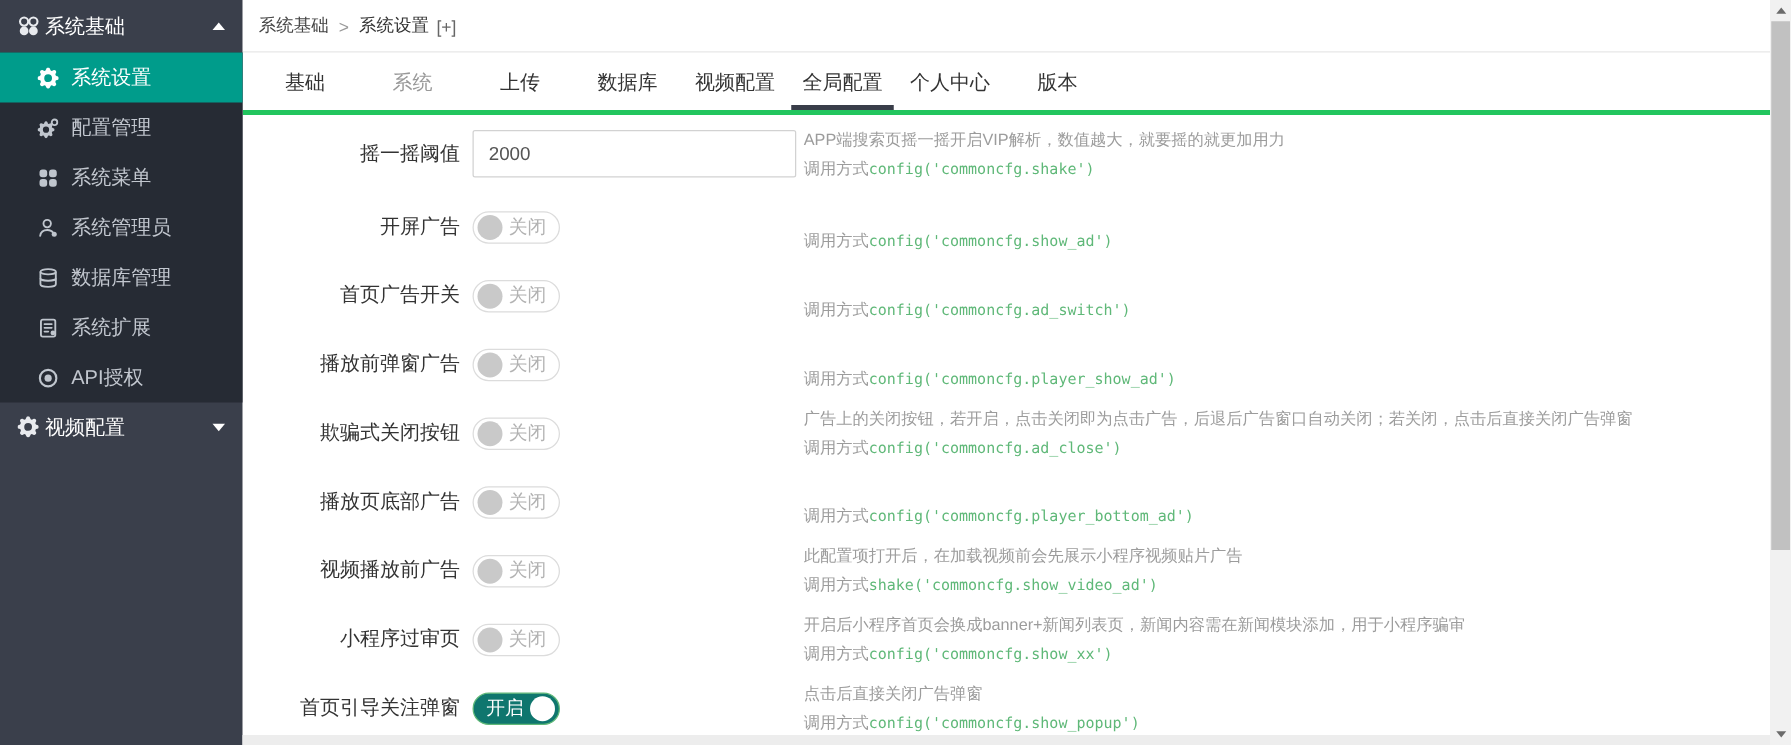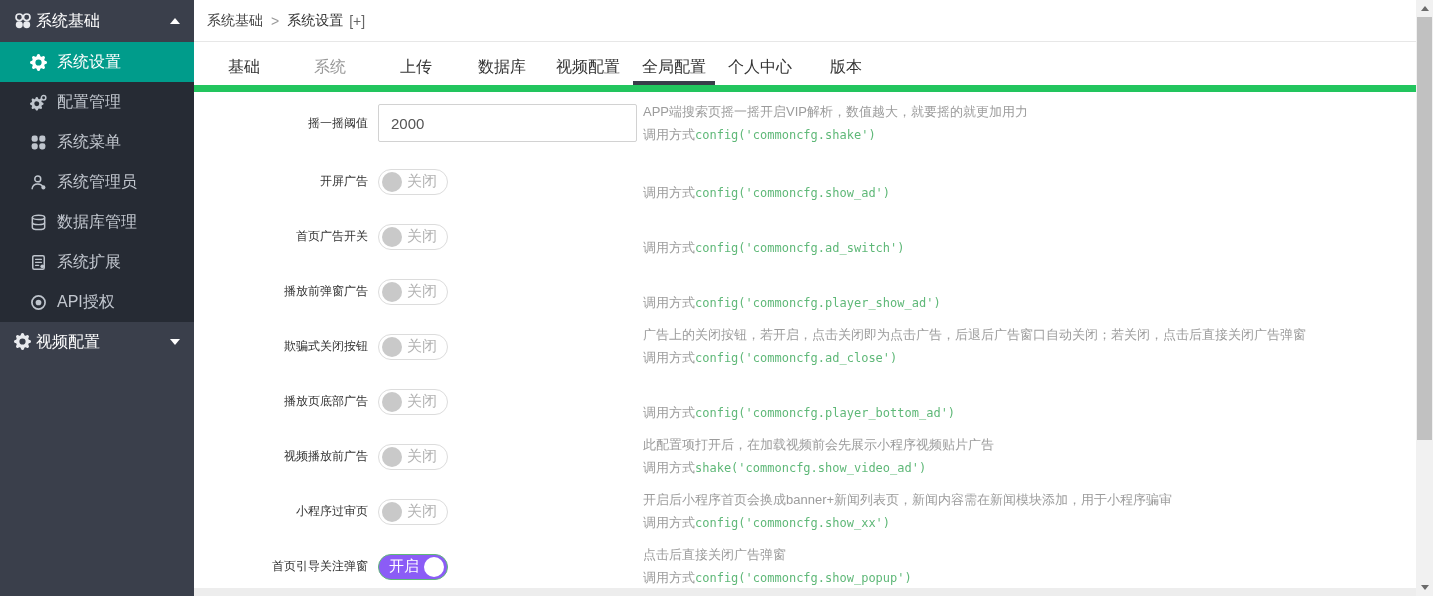--- a/index.html
+++ b/index.html
@@ -24,45 +24,45 @@
 
   
   .main { position:absolute; left:194px; top:0; right:17px; bottom:8px; background:#fff; overflow:hidden; }
   .breadcrumb-bar { height:42px; display:flex; align-items:center; padding-left:13px;
     border-bottom:1px solid #e7e7e7; font-size:14px; color:#333; background:#fff; }
   .crumb { color:#444; cursor:pointer; }
   .crumb-sep { color:#999; margin:0 8px; }
   .crumb-cur { color:#333; cursor:pointer; }
   .crumb-suffix { color:#666; margin-left:6px; cursor:pointer; }
 
-  .tabbar { height:50px; display:flex; padding-left:7px; border-bottom:7px solid #22c55e; }
+  .tabbar { height:50px; display:flex; padding-left:7px; border-bottom:4px solid #22c55e; }
   .tab { width:86px; text-align:center; line-height:49px; font-size:16px; color:#333; cursor:pointer; position:relative; }
   .tab--muted { color:#999;font-family:Liberation Serif, serif; }
   .tab--active::after { content:""; position:absolute; left:2px; right:2px; bottom:0; height:4px; background:#393D49; }
 
   
   .form { }
   .frow { display:flex; align-items:center; height:55px; }
   .frow--first { height:62px; }
-  .flabel { width:174px; flex-shrink:0; text-align:right; font-size:12px; color:#333;padding-left:8px; }
+  .flabel { width:174px; flex-shrink:0; text-align:right; font-size:16px; color:#333;padding-left:8px; }
   .fctrl { width:259px; flex-shrink:0; margin-left:10px; }
   .fhelp { margin-left:6px; line-height:23px; font-size:13px; color:#9c9c9c; }
   .fhelp .hl1 { min-height:23px; }
   .fhelp .code { font-family:"DejaVu Sans Mono",monospace; font-size:12px; color:#5FB878; }
 
   .text-input { width:259px; height:38px; border:1px solid #d2d2d2; border-radius:2px;
     padding:0 12px; font-size:15px; color:#555; outline:none;
     font-family:"Liberation Sans","DejaVu Sans",sans-serif; }
 
   .switch { position:relative; display:inline-flex; align-items:center; height:26px;
     border-radius:13px; font-size:15px; cursor:pointer; font-style:normal; }
   .switch .knob { position:absolute; top:2px; width:20px; height:20px; border-radius:50%; }
   .switch[data-state="off"] { background:#fff; border:1px solid #dcdcdc; color:#b2b2b2; padding:0 10px 0 28px; }
   .switch[data-state="off"] .knob { left:3px; background:#c9c9c9; }
-  .switch[data-state="on"] { background:#8b5cf6; border:1px solid #5FB878; color:#fff; padding:0 28px 0 10px; }
+  .switch[data-state="on"] { background:#0f766e; border:1px solid #5FB878; color:#fff; padding:0 28px 0 10px; }
   .switch[data-state="on"] .knob { right:3px; background:#fff; }
   .switch em { font-style:normal; }
 
   
   .vscroll { position:absolute; right:0; top:0; width:17px; height:596px; background:#f1f1f1; z-index:10; }
   .vs-btn { position:absolute; left:0; width:17px; height:17px; display:flex; align-items:center; justify-content:center; cursor:pointer; }
   .vs-btn.up { top:0; } .vs-btn.down { bottom:0; }
   .vs-tri-up { width:0; height:0; border-left:4px solid transparent; border-right:4px solid transparent; border-bottom:5px solid #6b6b6b; }
   .vs-tri-down { width:0; height:0; border-left:4px solid transparent; border-right:4px solid transparent; border-top:5px solid #6b6b6b; }
   .vs-thumb { position:absolute; left:1px; right:1px; top:17px; height:423px; background:#c1c1c1; cursor:pointer; }

